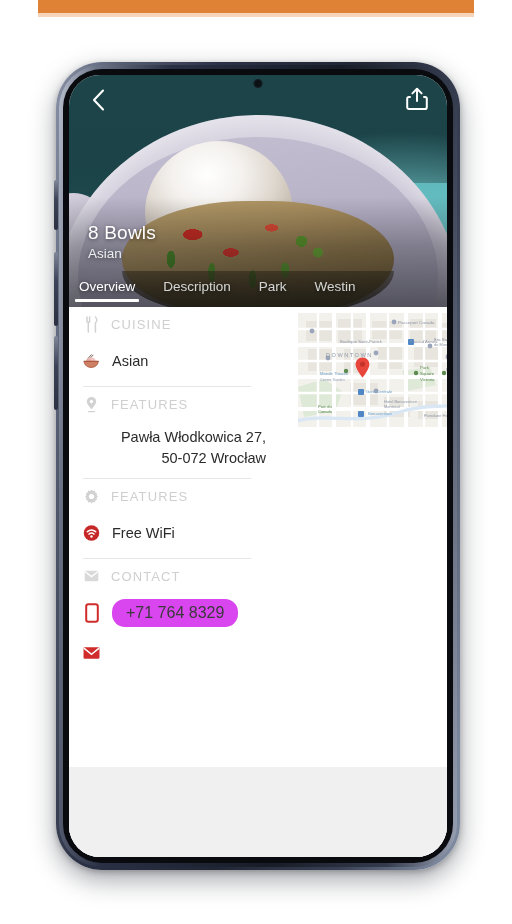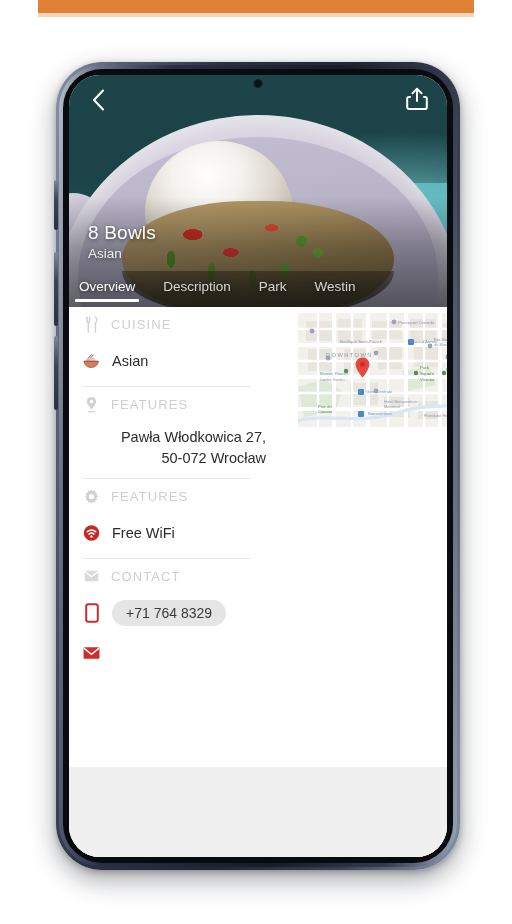--- a/index.html
+++ b/index.html
@@ -208,22 +208,22 @@
 
   .divider{
     height:1px;background:#e6e6e6;margin:5px 0 0 3px;width:168px;
   }
 
   #address-text{
     color:#2b2b2b;font-size:14.5px;line-height:21px;padding:6px 0 4px 3px;margin-left:20px;
   }
 
   .pill{
-    display:inline-block;background:#e5e5e5;border-radius:13px;
-    padding:5px 14px;color:#3a3a3a;font-size:14px;cursor:pointer;
+    display:inline-block;background:#d946ef;border-radius:13px;
+    padding:5px 14px;color:#3a3a3a;font-size:16px;cursor:pointer;
   }
 
   
   #map{
     position:absolute;left:229px;top:6px;width:166px;height:114px;
     background:#eceae4;overflow:hidden;
   }
   #map svg{display:block;}
   #map-pin{
     position:absolute;left:57px;top:44px;width:15px;height:21px;

